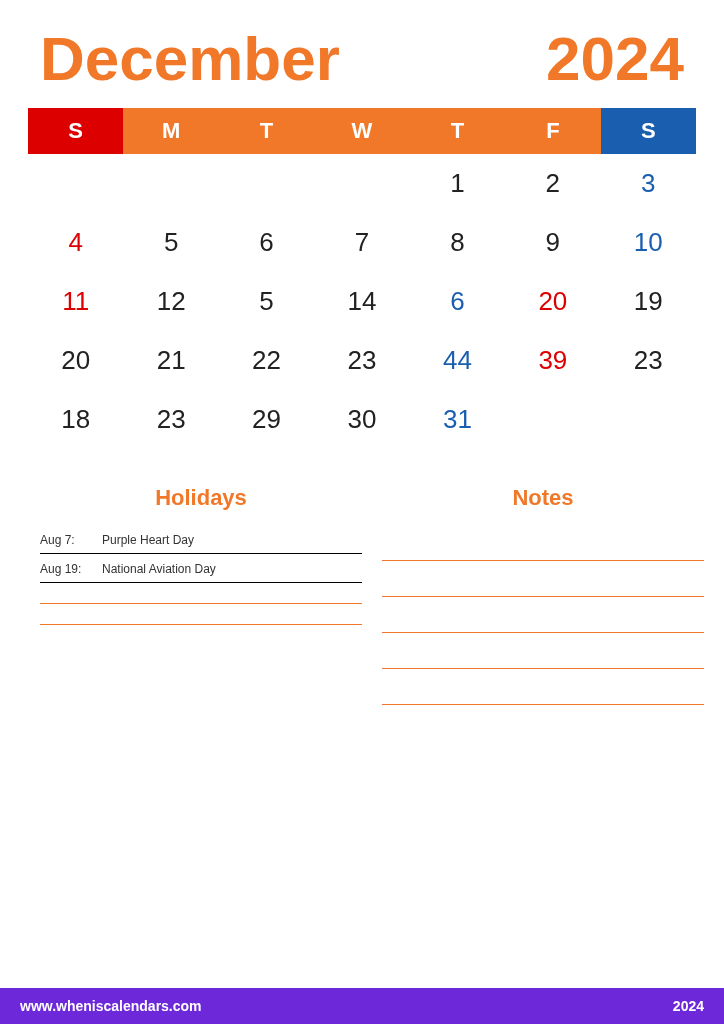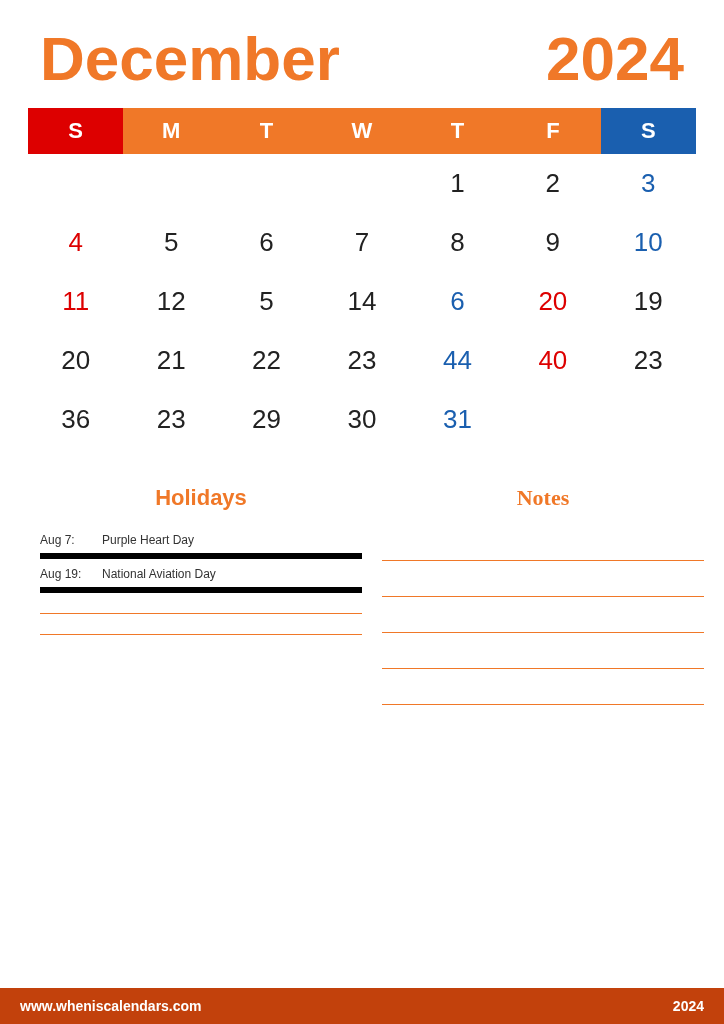--- a/index.html
+++ b/index.html
@@ -94,36 +94,35 @@
       margin-top: 20px;
       flex: 1;
     }
 
     .holidays-section {
       flex: 1;
     }
 
     .notes-section {
       flex: 1;
-      font-family: Liberation Serif, serif;
     }
 
     .section-title {
       font-size: 22px;
       font-weight: bold;
       color: #F07828;
       text-align: center;
       margin-bottom: 14px;
     }
 
     .holiday-item {
       display: flex;
       align-items: flex-start;
       padding: 8px 0 6px 0;
-      border-bottom: 6px solid #000000;
+      border-bottom: 1px solid #000000;
       font-size: 12px;
       gap: 10px;
     }
 
     .holiday-date-label {
       color: #333;
       min-width: 52px;
       font-weight: normal;
     }
 
@@ -146,21 +145,21 @@
     }
 
     .note-line {
       border-bottom: 1px solid #F07828;
       height: 36px;
       margin-bottom: 0;
     }
 
     
     .footer {
-      background-color: #c2410c;
+      background-color: #6d28d9;
       display: flex;
       justify-content: space-between;
       align-items: center;
       padding: 10px 20px;
       margin-top: auto;
     }
 
     .footer-url {
       color: #ffffff;
       font-size: 14px;
@@ -219,23 +218,23 @@
         <div class="day-cell normal">5</div>
         <div class="day-cell normal">14</div>
         <div class="day-cell saturday-date">6</div>
         <div class="day-cell sunday-date">20</div>
         <div class="day-cell normal">19</div>
         <div class="day-cell normal">20</div>
         <div class="day-cell normal">21</div>
         <div class="day-cell normal">22</div>
         <div class="day-cell normal">23</div>
         <div class="day-cell saturday-date">44</div>
-        <div class="day-cell sunday-date">40</div>
+        <div class="day-cell sunday-date">39</div>
         <div class="day-cell normal">23</div>
-        <div class="day-cell normal">36</div>
+        <div class="day-cell normal">18</div>
         <div class="day-cell normal">23</div>
         <div class="day-cell normal">29</div>
         <div class="day-cell normal">30</div>
         <div class="day-cell saturday-date">31</div>
       </div>
 
   </div>
 
   <div class="bottom-section">
 

